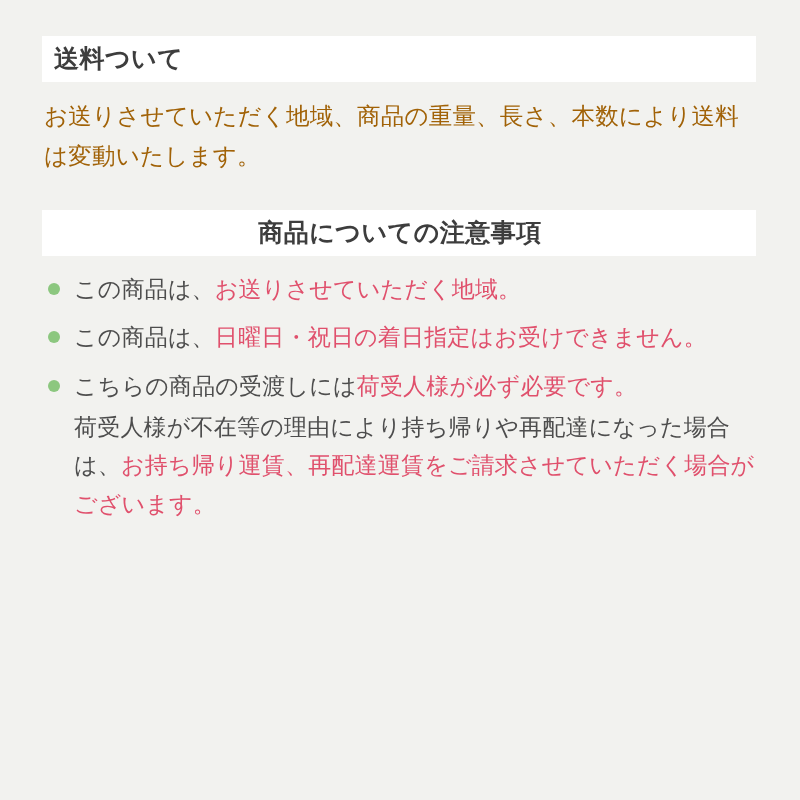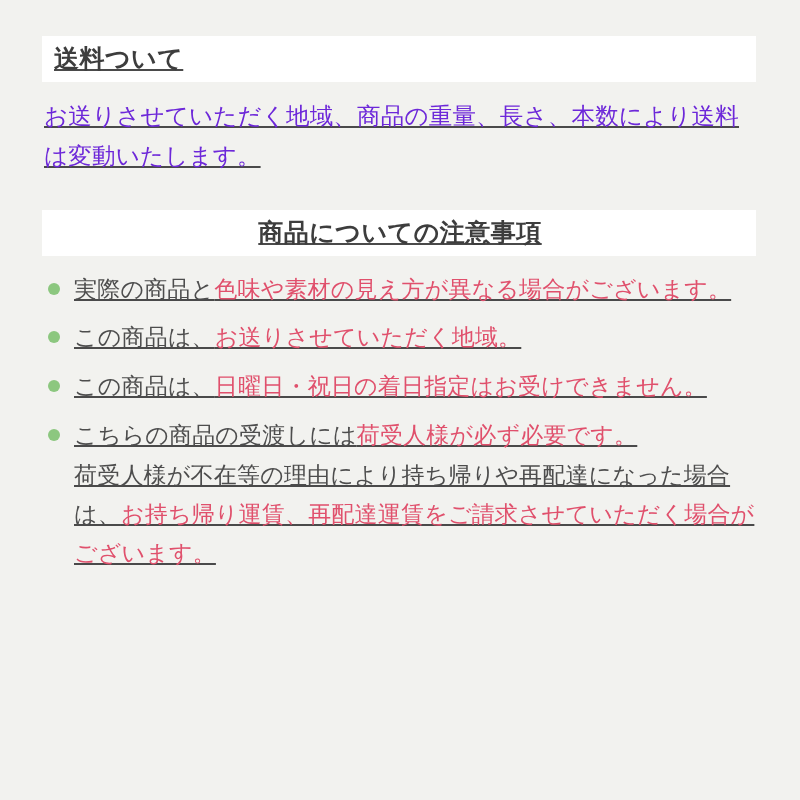--- a/index.html
+++ b/index.html
@@ -12,41 +12,40 @@
     background: #f2f2ef;
     font-family: "Liberation Sans", sans-serif;
     color: #4a4a4a;
     overflow: hidden;
   }
   .page {
     box-sizing: border-box;
     width: 800px;
     height: 800px;
     padding: 36px 44px 0 42px;
-    text-decoration: underline;
   }
   .section-heading {
     display: block;
     background: #ffffff;
     color: #3d3d3d;
     font-size: 25px;
     font-weight: bold;
     line-height: 1.5;
     padding: 4px 10px 4px 12px;
     margin: 0 0 14px 0;
     letter-spacing: 0.5px;
   }
   .heading-2 {
     margin-top: 34px;
     text-align: center;
   }
   .para {
     font-size: 23.5px;
     line-height: 1.72;
-    color: #6d28d9;
+    color: #a16207;
     margin: 0 0 2px 2px;
     letter-spacing: 0.2px;
   }
   ul.notes {
     list-style: none;
     margin: 6px 0 0 0;
     padding: 0;
   }
   ul.notes > li {
     position: relative;
@@ -80,24 +79,20 @@
 <div class="page">
 
   <h2 class="section-heading">送料ついて</h2>
 
   <p class="para">お送りさせていただく地域、商品の重量、長さ、本数により送料は変動いたします。</p>
 
   <h2 class="section-heading heading-2">商品についての注意事項</h2>
 
   <ul class="notes">
 
-    <li>
-      <span class="bullet"></span>
-      <span>実際の商品と</span><span class="red">色味や素材の見え方が異なる場合がございます。</span>
-    </li>
 
 
     <li>
       <span class="bullet"></span>
       <span>この商品は、</span><span class="red">お送りさせていただく地域。</span>
     </li>
 
     <li>
       <span class="bullet"></span>
       <span>この商品は、</span><span class="red">日曜日・祝日の着日指定はお受けできません。</span>

